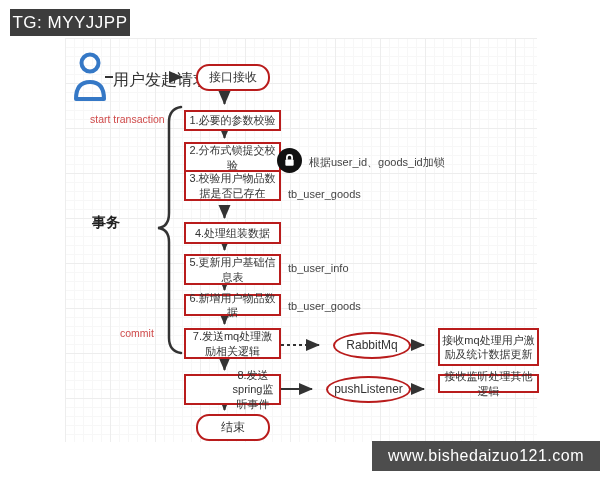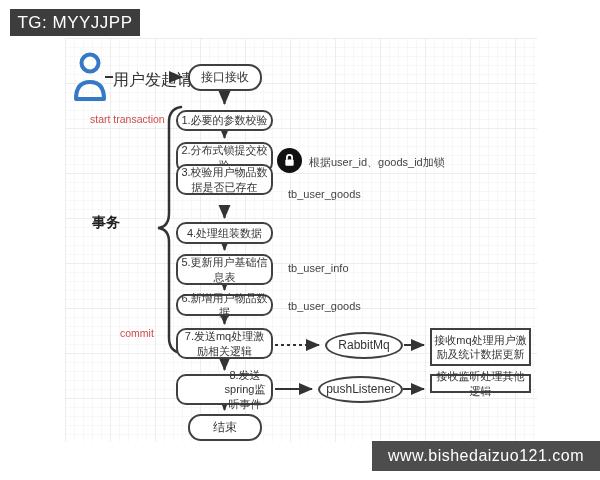--- a/index.html
+++ b/index.html
@@ -19,34 +19,34 @@
       repeating-linear-gradient(90deg,#ededed 0 1px, transparent 1px 45px),
       repeating-linear-gradient(#f7f7f7 0 1px, transparent 1px 9px),
       repeating-linear-gradient(90deg,#f7f7f7 0 1px, transparent 1px 9px),
       #ffffff;
   }
   .banner {
     position:absolute; background:#3d3d3d; color:#fff;
     display:flex; align-items:center; justify-content:center;
     letter-spacing:0.5px;
   }
-  .banner.top { left:10px; top:9px; width:130px; height:27px; font-size:17px; }
+  .banner.top { left:10px; top:9px; width:120px; height:27px; font-size:17px; }
   .banner.bottom { left:372px; top:441px; width:228px; height:30px; font-size:16px; background:#4d4d4d; }
   .flow-title {
     position:absolute; left:185px; top:46px; width:90px;
     text-align:center; font-size:12px; font-weight:bold; color:#cc3333;margin-top:24px;
   }
   .node {
-    position:absolute; background:#fff; border:2px solid #404040;
+    position:absolute; background:#fff; border:2px solid #b91c1c;
     display:flex; align-items:center; justify-content:center;
-    text-align:center; font-size:11px; line-height:1.3; padding:1px 2px;
+    text-align:center; font-size:11px; line-height:1.3; padding:1px 2px;margin-left:8px;
   }
   .stadium { border-radius:13px; font-size:12px; }
   .ellipse { border-radius:50%; font-size:12px; }
-  .step { left:176px; width:97px;border-radius:10px; }
+  .step { left:176px; width:97px; }
   .ann { position:absolute; font-size:11px; color:#444; white-space:nowrap; }
   .redlabel { position:absolute; font-size:10.5px; color:#cf4a4a; white-space:nowrap; }
   .tx-label { position:absolute; left:92px; top:214px; font-size:14px; font-weight:bold; color:#222; }
   .actor { position:absolute; left:72px; top:52px; width:36px; height:50px; }
   .actor-label { position:absolute; left:113px; top:70px; font-size:16px; color:#333; white-space:nowrap; }
   .lock { position:absolute; left:277px; top:148px; width:25px; height:25px; }
   svg.overlay { position:absolute; left:0; top:0; width:600px; height:480px; pointer-events:none; }
 </style>
 </head>
 <body>
@@ -93,21 +93,21 @@
   <circle cx="18" cy="11" r="8.5" fill="none" stroke="#3578c6" stroke-width="4"></circle>
   <path d="M4 47 Q4 30 18 30 Q32 30 32 47 Z" fill="none" stroke="#3578c6" stroke-width="4" stroke-linejoin="round"></path>
 </svg>
 <div class="actor-label">用户发起请求</div>
 
 <div class="node stadium" style="left:188px;top:64px;width:74px;height:27px;">接口接收</div>
 <div class="node stadium" style="left:188px;top:414px;width:74px;height:27px;">结束</div>
 
 <div class="node step" style="top:110px;height:21px;">1.必要的参数校验</div>
 <div class="node step" style="top:142px;height:31px;">2.分布式锁提交校验</div>
-<div class="node step" style="top:164px;height:31px;">3.校验用户物品数据是否已存在</div>
+<div class="node step" style="top:170px;height:31px;">3.校验用户物品数据是否已存在</div>
 <div class="node step" style="top:222px;height:22px;">4.处理组装数据</div>
 <div class="node step" style="top:254px;height:31px;">5.更新用户基础信息表</div>
 <div class="node step" style="top:294px;height:22px;">6.新增用户物品数据</div>
 <div class="node step" style="top:328px;height:31px;">7.发送mq处理激励相关逻辑</div>
 <div class="node step" style="top:374px;height:31px;padding-left:43px;">8.发送spring监听事件</div>
 
 <svg class="lock" viewBox="0 0 24 24">
   <circle cx="12" cy="12" r="12" fill="#111"></circle>
   <rect x="8" y="11" width="8" height="6" rx="1" fill="#fff"></rect>
   <path d="M9.5 11.2 V9 a2.5 2.5 0 0 1 5 0 v2.2" fill="none" stroke="#fff" stroke-width="1.7"></path>

